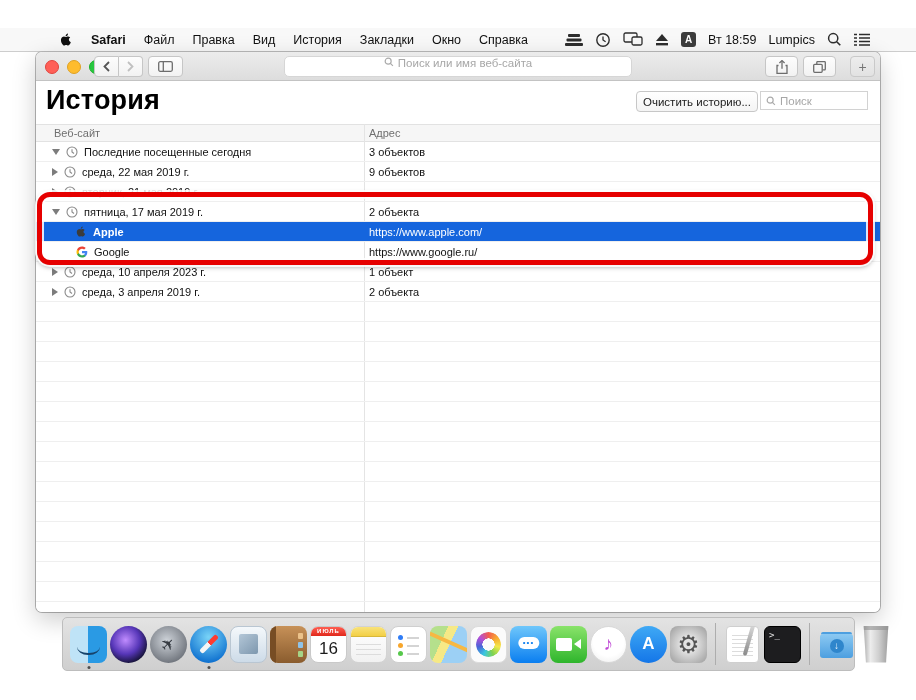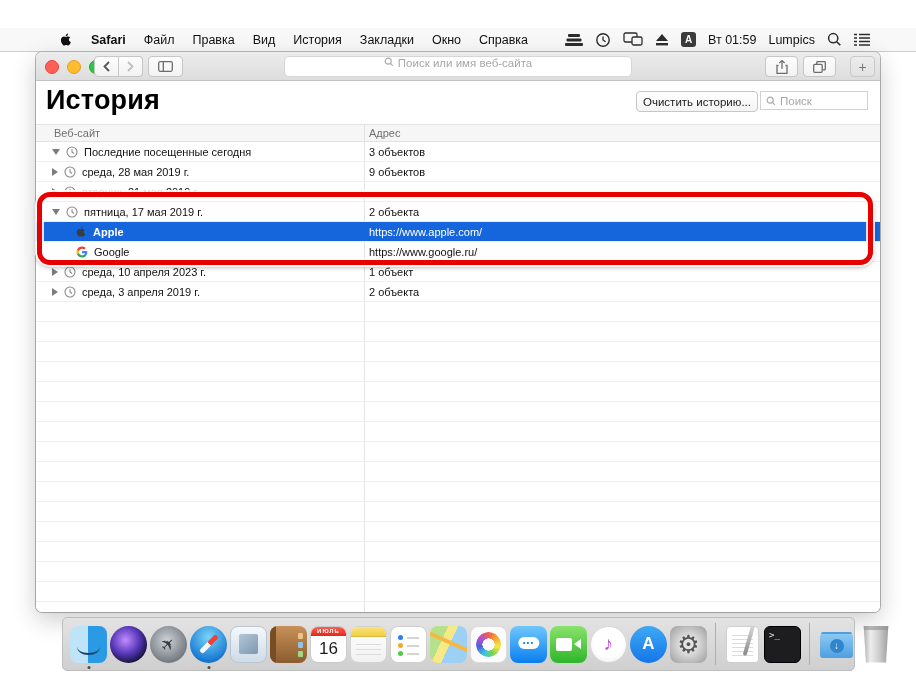--- a/index.html
+++ b/index.html
@@ -197,21 +197,21 @@
             <rect x="9" y="5" width="10" height="8" rx="1.5" fill="#f8f8f8" stroke="#2d2d2d" stroke-width="1.3"></rect>
           </svg>
       </span>
       <span class="sicon">
         <svg width="14" height="13" viewBox="0 0 14 13">
             <path d="M7 1l6 7H1z" fill="#2d2d2d"></path>
             <rect x="1" y="10" width="12" height="2.4" fill="#2d2d2d"></rect>
           </svg>
       </span>
       <span class="kbd-badge">А</span>
-      <span class="mb-time">Вт 01:59</span>
+      <span class="mb-time">Вт 18:59</span>
       <span class="mb-user">Lumpics</span>
       <span class="sicon">
         <svg width="15" height="15" viewBox="0 0 15 15">
             <circle cx="6.2" cy="6.2" r="4.6" fill="none" stroke="#2d2d2d" stroke-width="1.5"></circle>
             <path d="M9.7 9.7l3.6 3.6" stroke="#2d2d2d" stroke-width="1.6"></path>
           </svg>
       </span>
       <span class="sicon">
         <svg width="16" height="13" viewBox="0 0 16 13">
             <g stroke="#2d2d2d" stroke-width="1.4">
@@ -299,21 +299,21 @@
             </div>
             <div class="cell addr">3 объектов</div>
           </div>
           <div class="row">
             <div class="cell site">
               <span class="tri right"></span>
               <svg width="12" height="12" viewBox="0 0 12 12">
                 <circle cx="6" cy="6" r="5" fill="none" stroke="#8a8a8a" stroke-width="1.1"></circle>
                 <path d="M6 3.2V6l2 1.5" fill="none" stroke="#8a8a8a" stroke-width="1.1"></path>
               </svg>
-              <span class="lbl">среда, 28 мая 2019 г.</span>
+              <span class="lbl">среда, 22 мая 2019 г.</span>
             </div>
             <div class="cell addr">9 объектов</div>
           </div>
           <div class="row">
             <div class="cell site">
               <span class="tri right"></span>
               <svg width="12" height="12" viewBox="0 0 12 12">
                 <circle cx="6" cy="6" r="5" fill="none" stroke="#8a8a8a" stroke-width="1.1"></circle>
                 <path d="M6 3.2V6l2 1.5" fill="none" stroke="#8a8a8a" stroke-width="1.1"></path>
               </svg>

